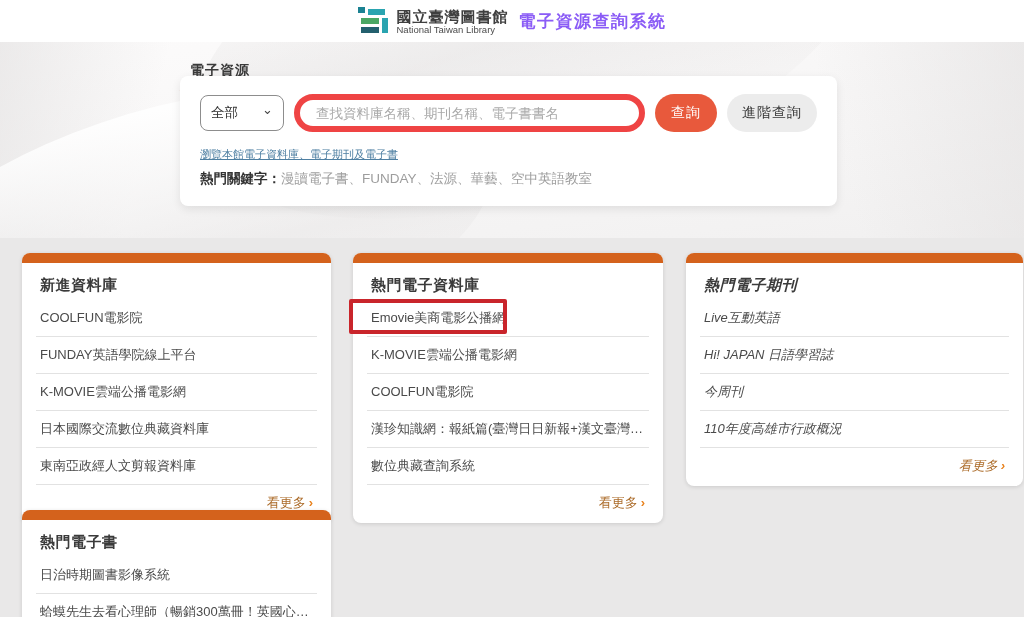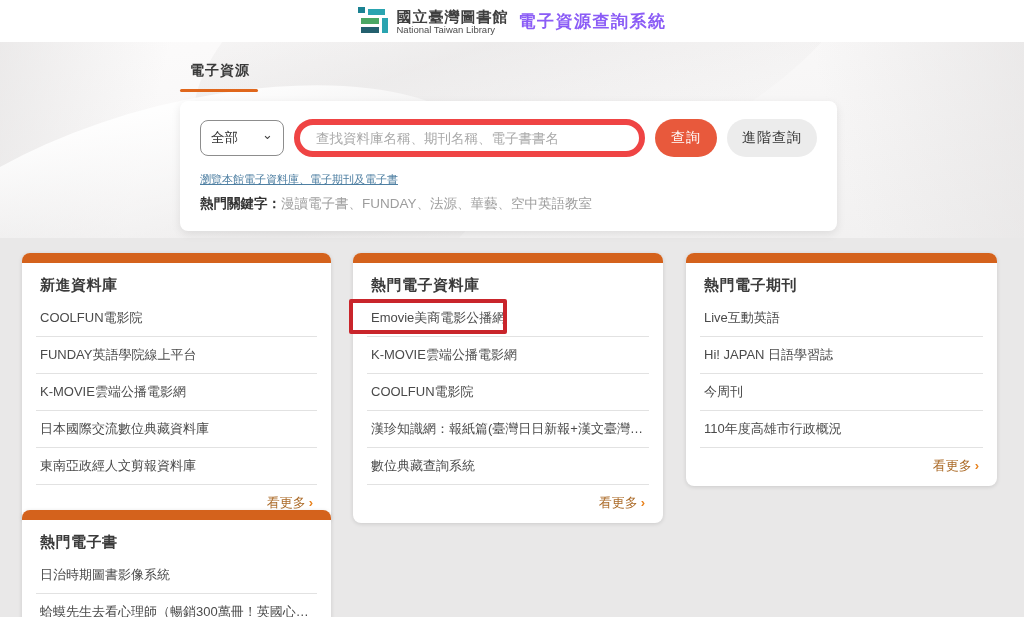--- a/index.html
+++ b/index.html
@@ -47,21 +47,21 @@
     background:linear-gradient(180deg, rgba(255,255,255,.9), rgba(222,220,220,.30) 60%, rgba(255,255,255,0));
   }
 
   
   .tab { position:absolute; left:180px; top:62px; width:78px; z-index:6; cursor:pointer; }
   .tab-label { font-size:14px; font-weight:bold; color:#3a3a3a; padding:0 0 9px 10px; letter-spacing:1px; }
   .tab-underline { height:3px; background:#e0671c; border-radius:2px; }
 
   
   .search-card {
-    position:absolute; left:180px; top:101px; width:657px; height:130px; z-index:6;
+    position:absolute; left:180px; top:76px; width:657px; height:130px; z-index:6;
     background:#ffffff; border-radius:8px; box-shadow:0 3px 10px rgba(0,0,0,.09);
     padding:18px 20px 0 20px;
   }
   .search-row { display:flex; align-items:center; gap:10px; }
   .cat-select {
     width:84px; height:36px; border:1px solid #8d8d8d; border-radius:8px; background:#fff;
     display:flex; align-items:center; justify-content:space-between; padding:0 10px; cursor:pointer;
   }
   .cat-select .val { font-size:13.5px; color:#333; }
   .cat-select .chev { font-size:13px; color:#444; line-height:0.6; transform:translateY(-3px); }
@@ -91,21 +91,21 @@
   .card-title { font-size:15px; font-weight:bold; color:#3b3b3b; padding:13px 4px 5px 4px; letter-spacing:0.5px; }
   .card-list { list-style:none; }
   .card-item {
     font-size:13px; color:#4a4a4a; padding:9px 4px; border-bottom:1px solid #e2e2e2;
     white-space:nowrap; overflow:hidden; text-overflow:ellipsis; cursor:pointer;
   }
   .card-more { text-align:right; padding:9px 4px 3px 4px; font-size:13px; color:#ab6a27; cursor:pointer; }
   .card-more .chev { color:#e8821e; font-weight:bold; margin-left:3px; }
   #card-new   { left:22px;  top:253px; width:309px; }
   #card-hotdb { left:353px; top:253px; width:310px; }
-  #card-hotej { left:686px; top:253px; width:311px; }
+  #card-hotej { left:686px; top:253px; width:337px;font-style:italic; }
   #card-ebook { left:22px;  top:510px; width:309px; height:180px; }
 
   
   .highlight-box {
     position:absolute; left:349px; top:299px; width:158px; height:35px;
     border:4px solid #c9252b; border-radius:2px; z-index:20; pointer-events:none;
   }
 </style>
 </head>
 <body>

